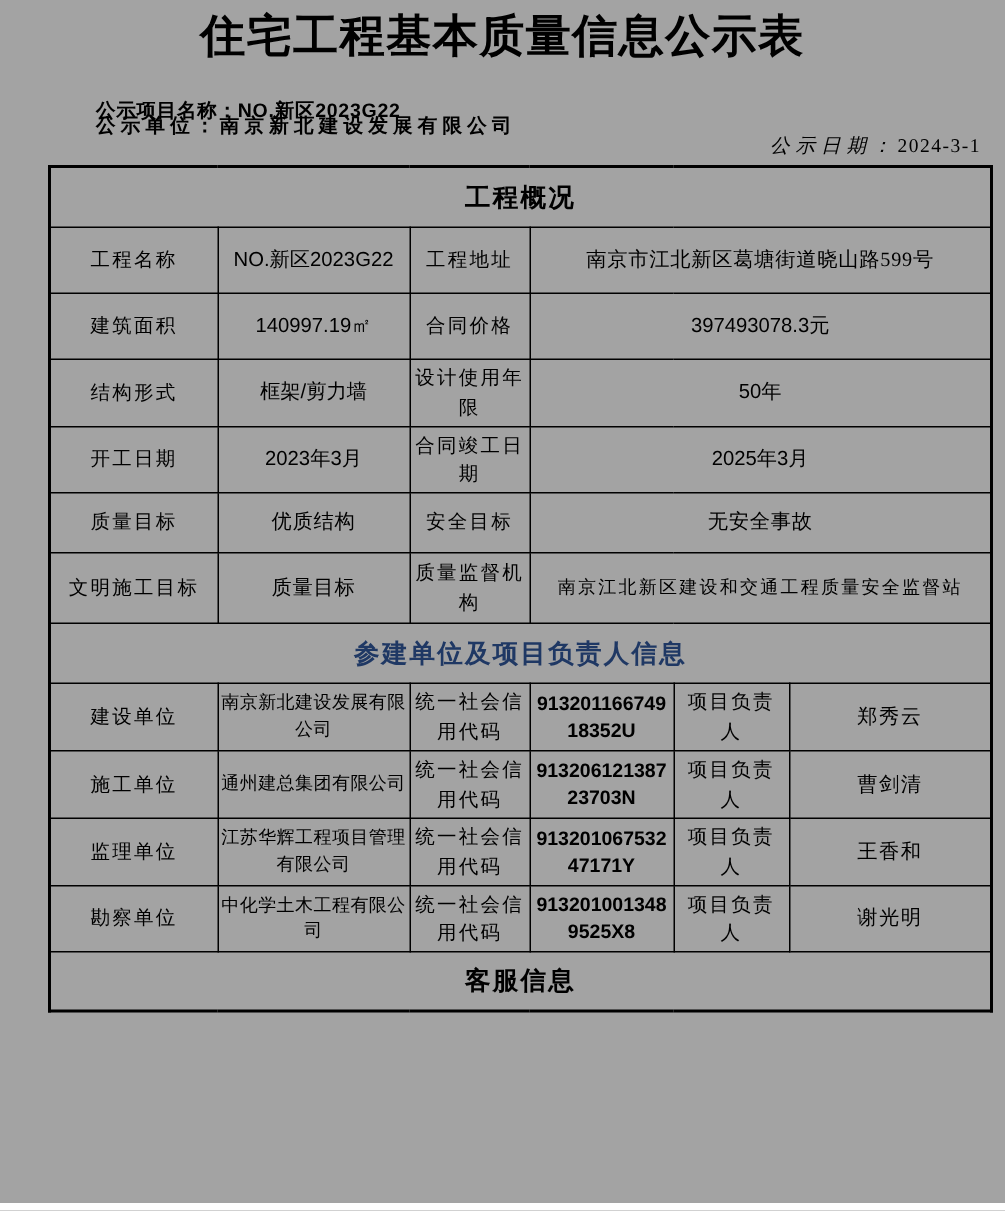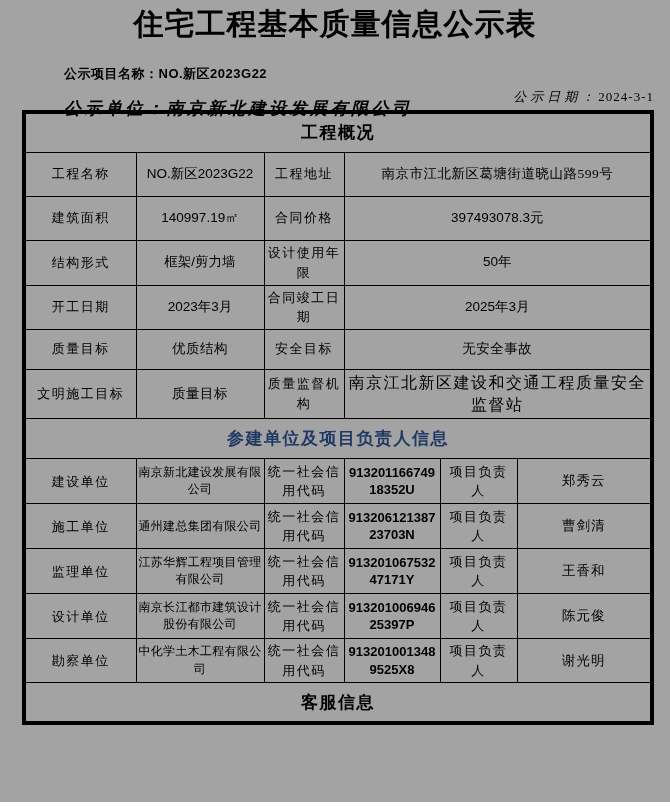--- a/index.html
+++ b/index.html
@@ -26,62 +26,61 @@
   .meta-project {
     position: absolute;
     left: 64px; top: 65px;
     font-family: "Liberation Sans", "DejaVu Sans", sans-serif;
     font-weight: bold;
     font-size: 13px;
     letter-spacing: 0.5px;
   }
   .meta-unit {
     position: absolute;
-    left: 64px; top: 97px;
-    font-family: "Liberation Sans", "DejaVu Sans", sans-serif;
-    font-weight: bold;
-    font-size: 17px;
+    left: 64px; top: 75px;
+    font-family: "Liberation Sans", "DejaVu Sans", sans-serif;
+    font-weight: bold;
+    font-size: 13px;
     letter-spacing: 3.5px;
-    font-style: italic;
   }
   .meta-date {
     position: absolute;
     right: 16px; top: 88px;
     font-size: 13px;
   }
   .meta-date .dl { letter-spacing: 4px; font-style: italic; }
   .meta-date .dv { letter-spacing: 1px; }
 
   table.main {
     position: absolute;
-    left: 22px; top: 110px;
+    left: 32px; top: 110px;
     width: 628px;
     border-collapse: collapse;
     table-layout: fixed;
-    border: 4px solid #000000;
+    border: 2px solid #000000;
   }
   table.main td {
     border: 1px solid #000;
     text-align: center;
     vertical-align: middle;
     padding: 2px;
     overflow: hidden;
   }
   .sec {
     font-family: "Liberation Sans", "DejaVu Sans", sans-serif;
     font-weight: bold;
     font-size: 17px;
     letter-spacing: 1.5px;
     color: #000000;
   }
   .sec-navy { color: #1F3864; }
   .lbl { font-size: 13px; letter-spacing: 1.5px; line-height: 1.5; }
   .lbl-sm { font-size: 12.5px; letter-spacing: 0.5px; line-height: 1.4; }
   .vr { font-size: 13.5px; letter-spacing: 0.5px; line-height: 1.45; overflow-wrap: break-word; }
-  .vr-wrap { font-size: 16px; letter-spacing: 1.5px; line-height: 1.4; overflow-wrap: break-word; font-family: Liberation Serif, serif; }
+  .vr-wrap { font-size: 12px; letter-spacing: 1.5px; line-height: 1.4; overflow-wrap: break-word; font-family: Liberation Serif, serif; }
   .vb {
     font-family: "Liberation Sans", "DejaVu Sans", sans-serif;
     font-weight: normal;
     font-size: 13.5px;
     line-height: 1.35;
     overflow-wrap: break-word;
   }
   .company { font-size: 12px; line-height: 1.45; letter-spacing: 0.3px; overflow-wrap: break-word; }
   .code {
     font-family: "Liberation Sans", "DejaVu Sans", sans-serif;
@@ -188,28 +187,20 @@
 
     <tr style="height:45px">
       <td class="lbl">监理单位</td>
       <td class="company">江苏华辉工程项目管理有限公司</td>
       <td class="lbl">统一社会信用代码</td>
       <td class="code">91320106753247171Y</td>
       <td class="lbl">项目负责人</td>
       <td class="name">王香和</td>
     </tr>
 
-    <tr style="height:45px">
-      <td class="lbl">设计单位</td>
-      <td class="company">南京长江都市建筑设计股份有限公司</td>
-      <td class="lbl">统一社会信用代码</td>
-      <td class="code">91320100694625397P</td>
-      <td class="lbl">项目负责人</td>
-      <td class="name">陈元俊</td>
-    </tr>
 
     <tr style="height:40px">
       <td class="lbl">勘察单位</td>
       <td class="company">中化学土木工程有限公司</td>
       <td class="lbl">统一社会信用代码</td>
       <td class="code">9132010013489525X8</td>
       <td class="lbl">项目负责人</td>
       <td class="name">谢光明</td>
     </tr>
 

